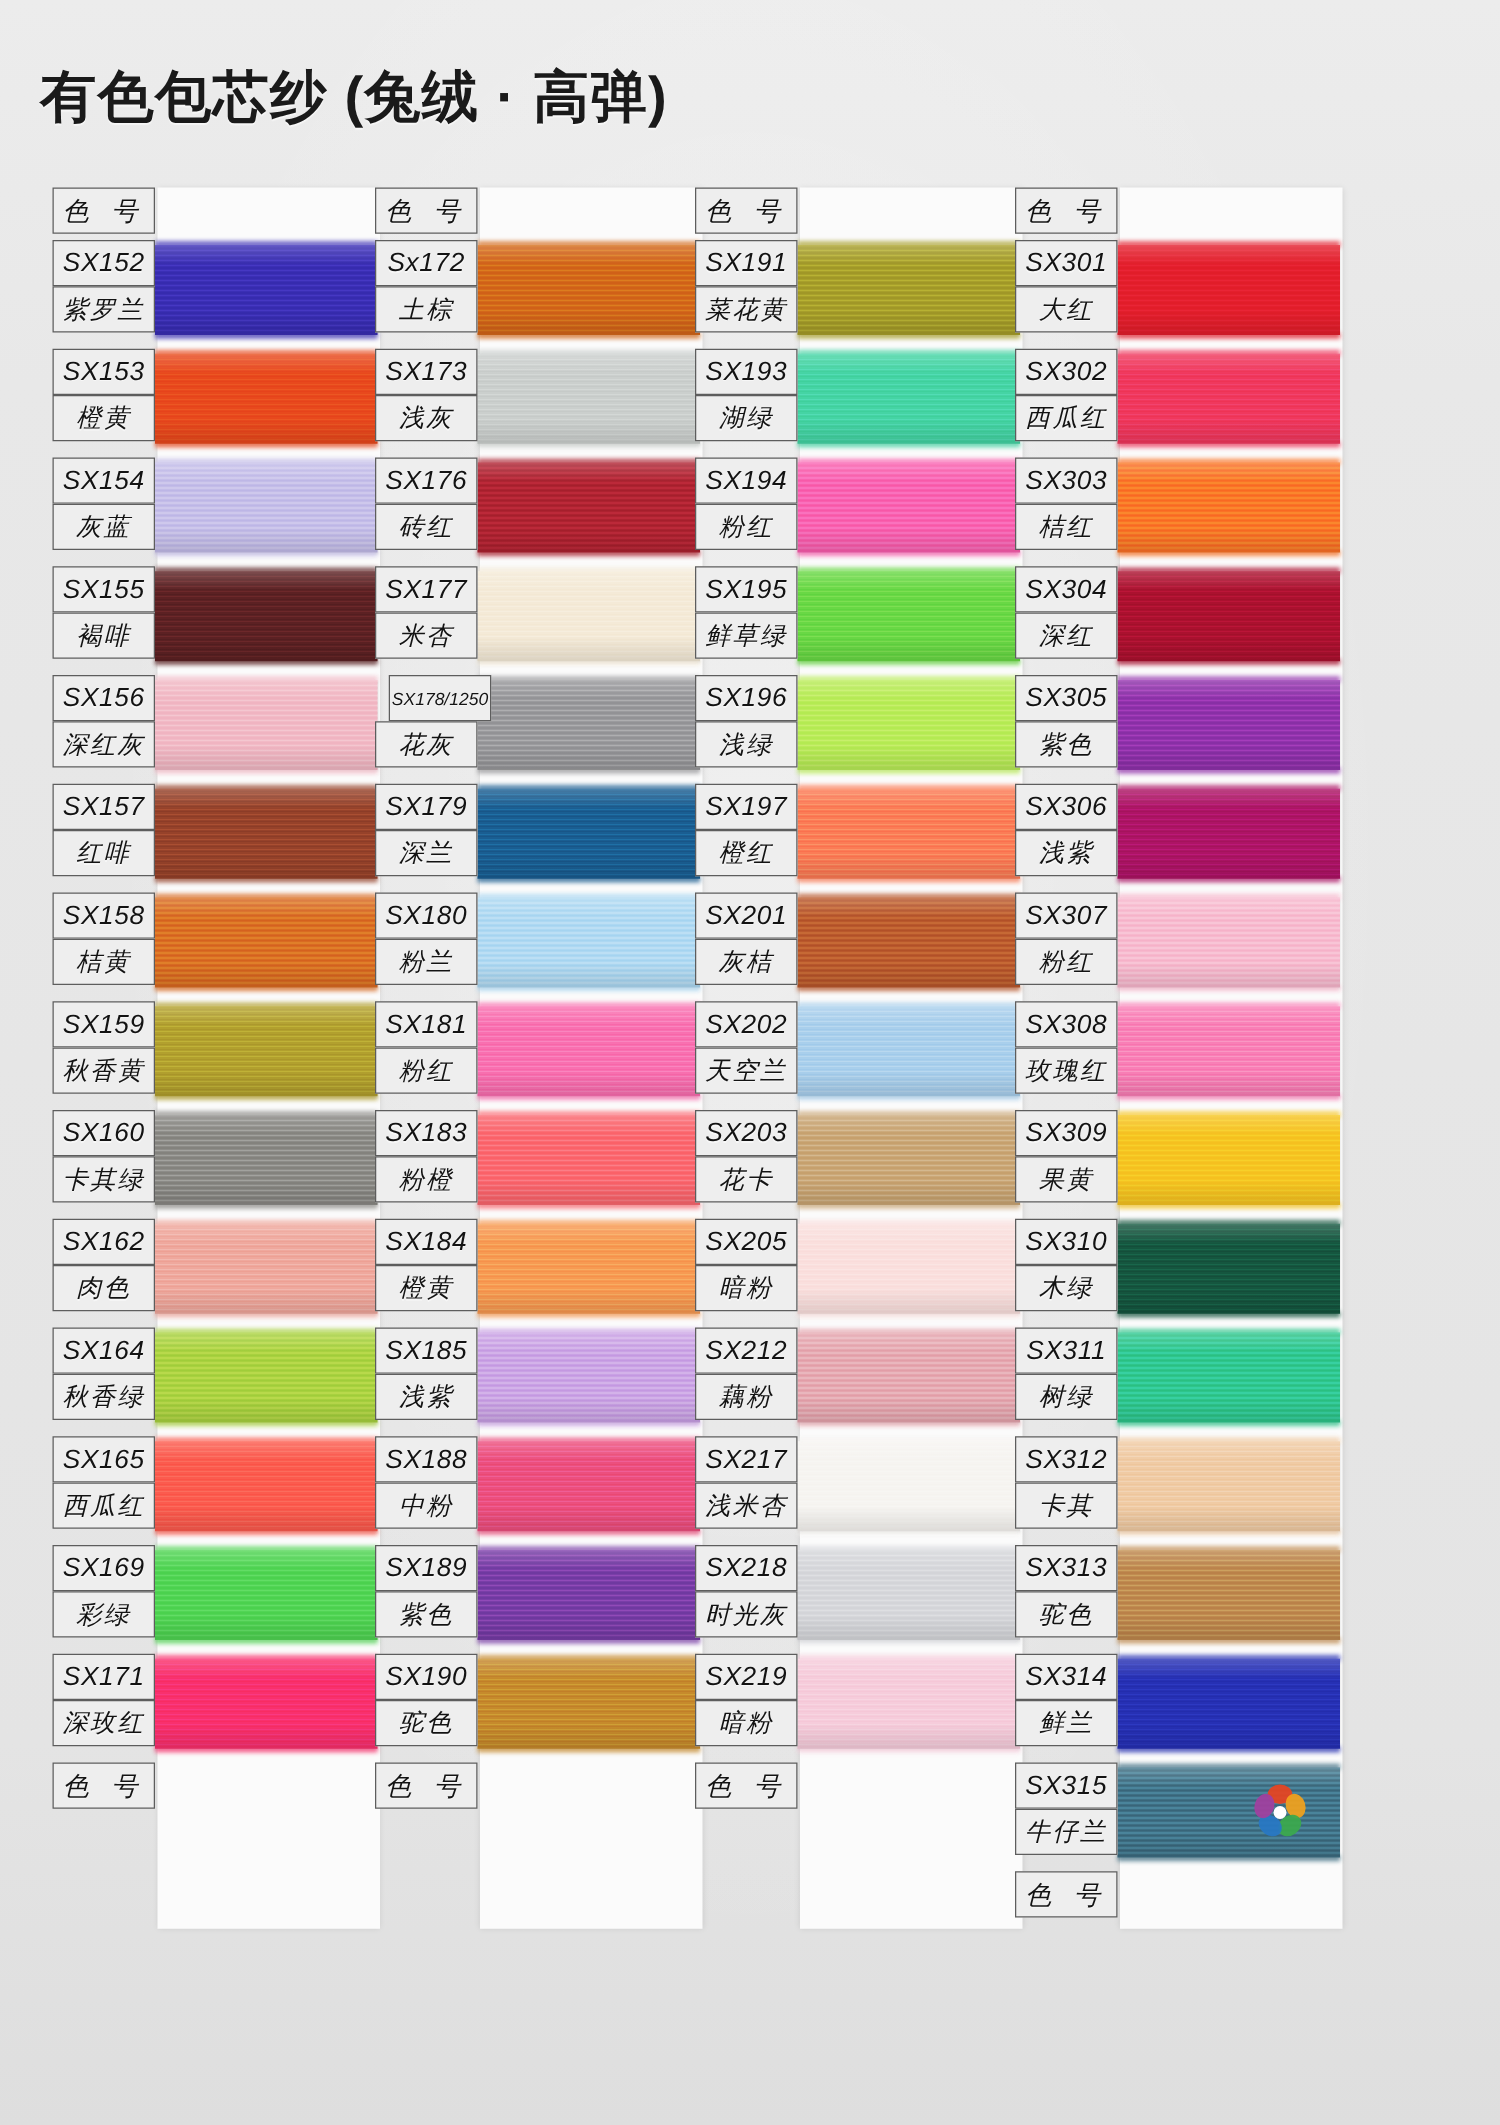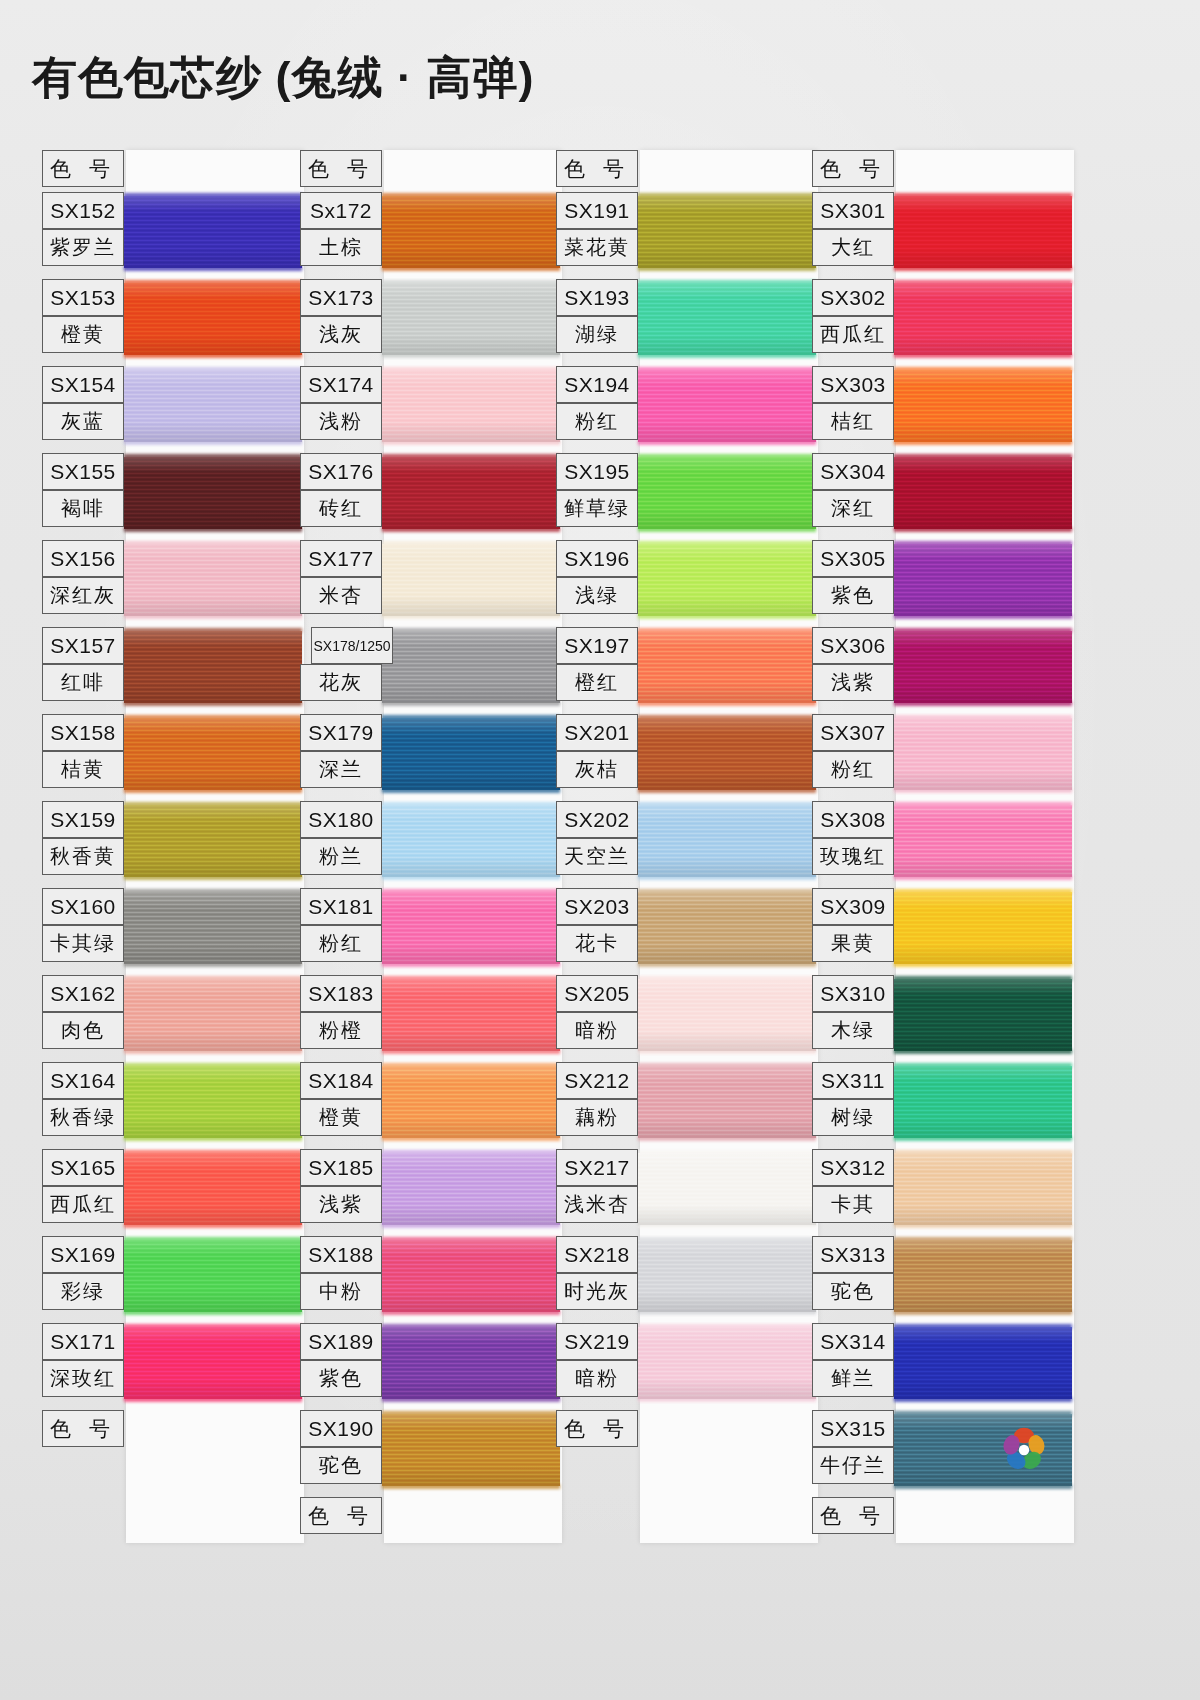--- a/index.html
+++ b/index.html
@@ -44,21 +44,21 @@
   .col.c2{left:556px;}
   .col.c3{left:812px;}
 
   
   .cardbg{
     position:absolute;top:0;left:84px;width:178px;
     background:#fbfbfb;
     box-shadow:0 0 5px rgba(0,0,0,.10);
   }
 
-  .rows{position:relative;}
+  .rows{position:relative;font-style:italic;}
 
   .row{
     position:relative;
     height:87px;
     display:flex;
     align-items:flex-start;
   }
 
   
   .labels{
@@ -318,30 +318,20 @@
             <div class="lbl code">SX173</div>
             <div class="lbl name">浅灰</div>
           </div>
           <div class="swatch" style="background: rgb(203, 207, 205);">
             <div class="sw-fuzz" style="background: rgb(203, 207, 205);"></div>
             <div class="sw-fuzz b" style="background: rgb(203, 207, 205);"></div>
           </div>
         </div>
         <div class="row">
           <div class="labels">
-            <div class="lbl code">SX174</div>
-            <div class="lbl name">浅粉</div>
-          </div>
-          <div class="swatch" style="background: rgb(250, 201, 206);">
-            <div class="sw-fuzz" style="background: rgb(250, 201, 206);"></div>
-            <div class="sw-fuzz b" style="background: rgb(250, 201, 206);"></div>
-          </div>
-        </div>
-        <div class="row">
-          <div class="labels">
             <div class="lbl code">SX176</div>
             <div class="lbl name">砖红</div>
           </div>
           <div class="swatch" style="background: rgb(173, 34, 48);">
             <div class="sw-fuzz" style="background: rgb(173, 34, 48);"></div>
             <div class="sw-fuzz b" style="background: rgb(173, 34, 48);"></div>
           </div>
         </div>
         <div class="row">
           <div class="labels">

